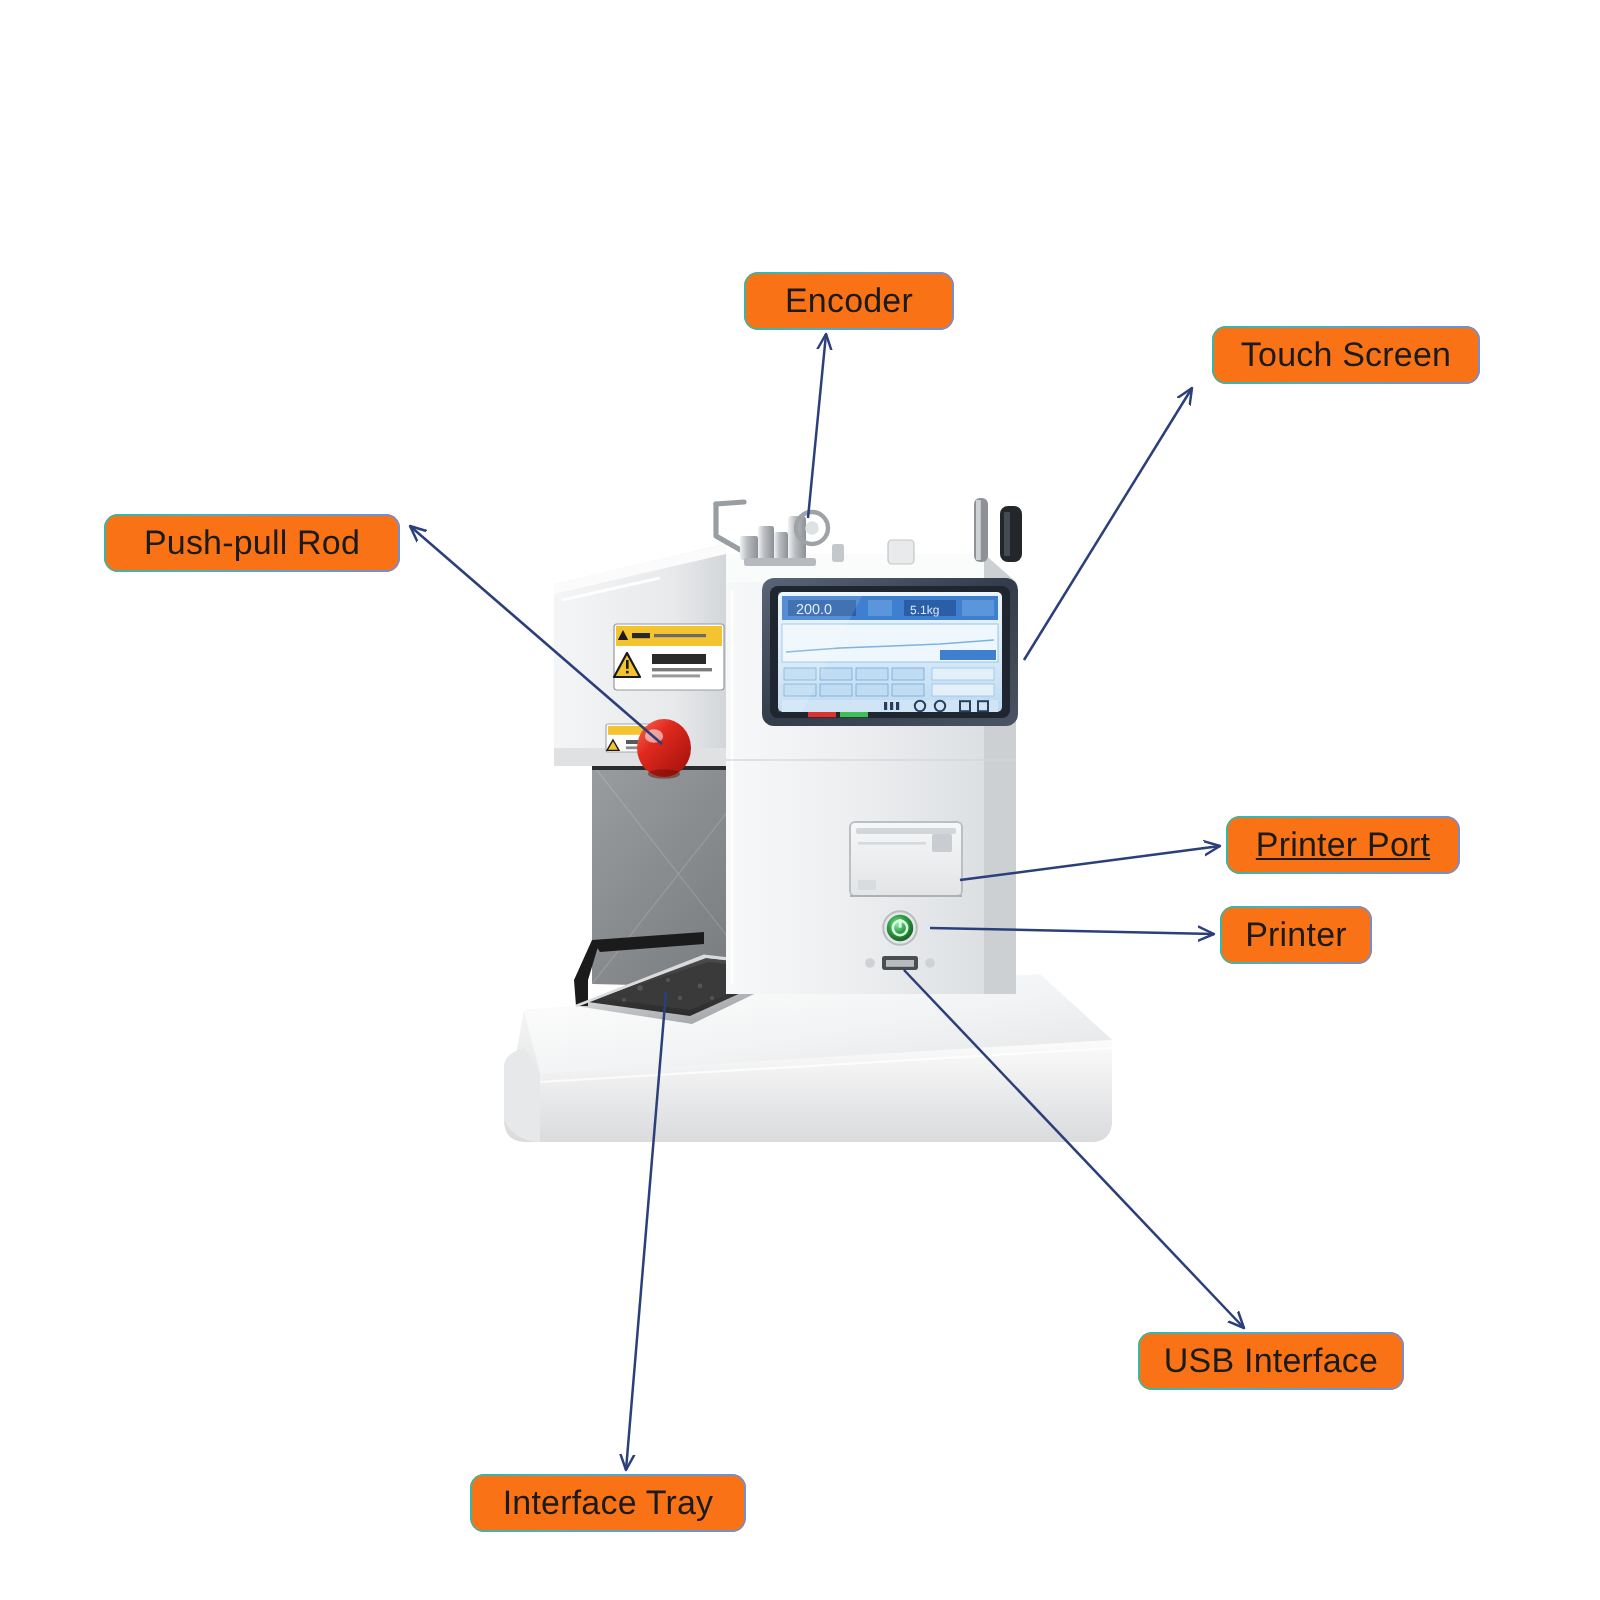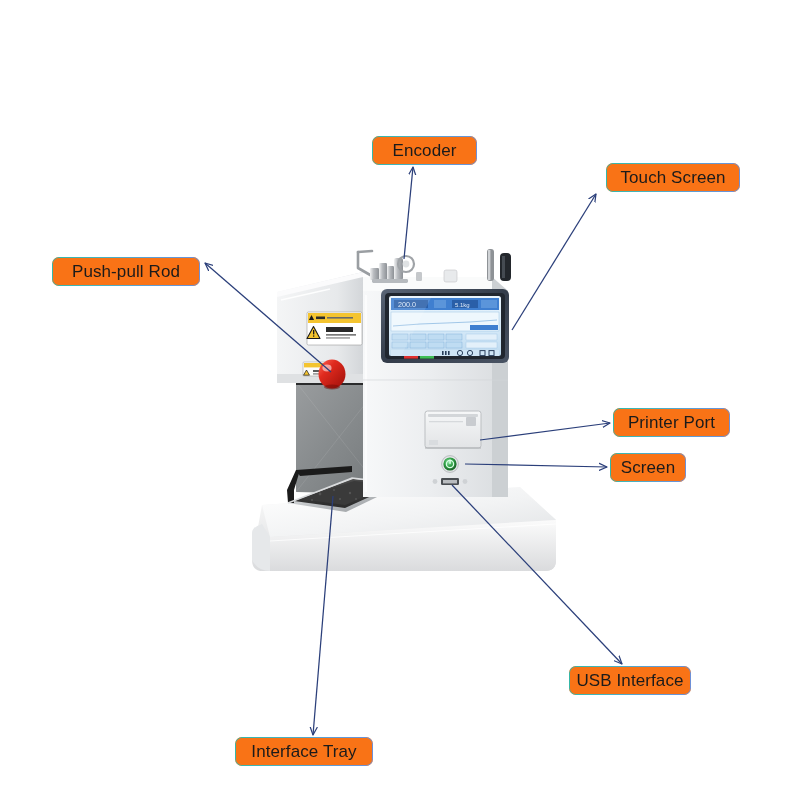--- a/index.html
+++ b/index.html
@@ -300,26 +300,26 @@
 
   <div class="callout" style="left: 372px; top: 136px; width: 105px; height: 29px;">
     <span>Encoder</span>
   </div>
   <div class="callout" style="left: 566px; top: 163px; width: 134px; height: 29px; margin-left: 40px;">
     <span>Touch Screen</span>
   </div>
   <div class="callout" style="left: 52px; top: 257px; width: 148px; height: 29px;">
     <span>Push-pull Rod</span>
   </div>
-  <div class="callout" style="left: 613px; top: 408px; width: 117px; height: 29px;">
+  <div class="callout" style="left: 613px; top: 408px; width: 117px; height: 29px; text-decoration: underline;">
     <span>Printer Port</span>
   </div>
   <div class="callout" style="left: 610px; top: 453px; width: 76px; height: 29px;">
-    <span>Screen</span>
-  </div>
-  <div class="callout" style="left: 569px; top: 666px; width: 122px; height: 29px;">
+    <span>Printer</span>
+  </div>
+  <div class="callout" style="left: 569px; top: 666px; width: 133px; height: 29px;">
     <span>USB Interface</span>
   </div>
   <div class="callout" style="left: 235px; top: 737px; width: 138px; height: 29px;">
     <span>Interface Tray</span>
   </div>
 
 </div>
 
 </body></html>

